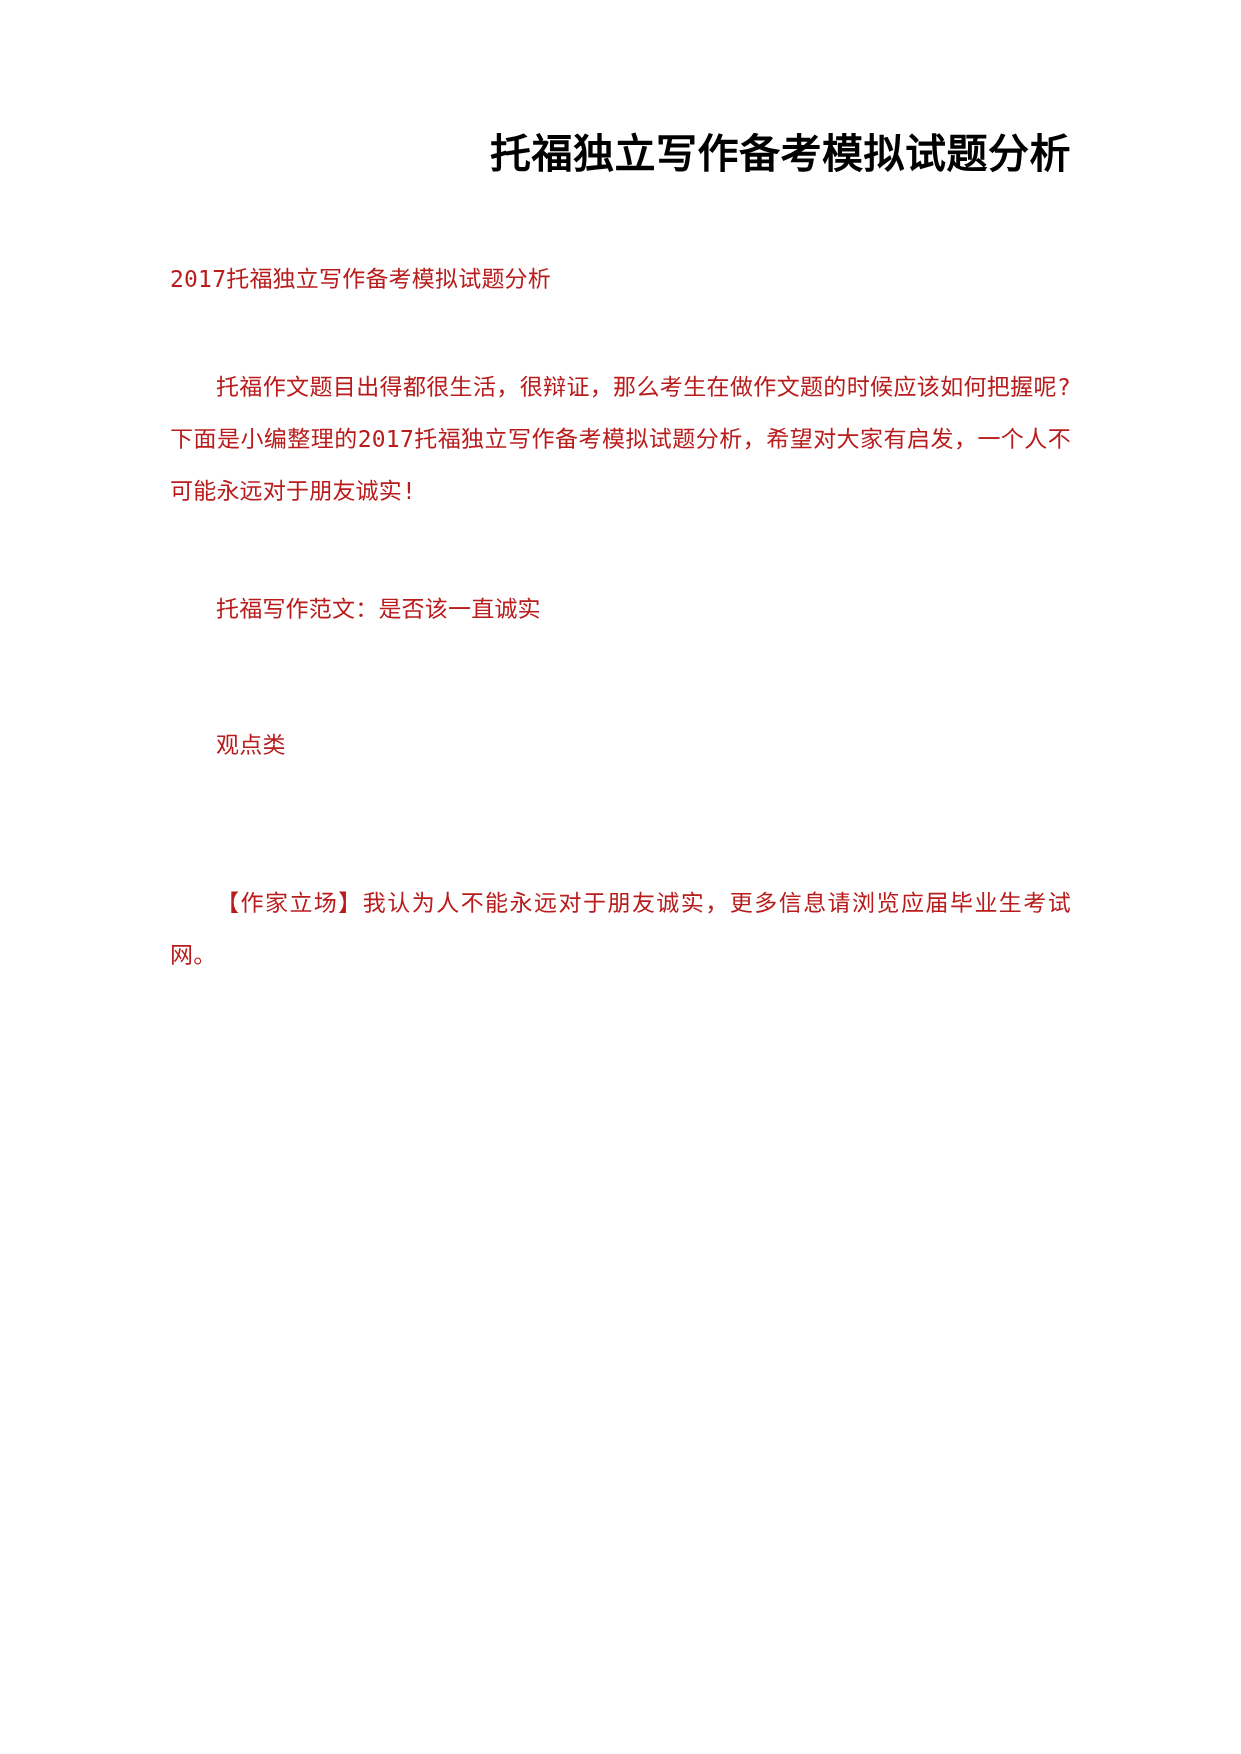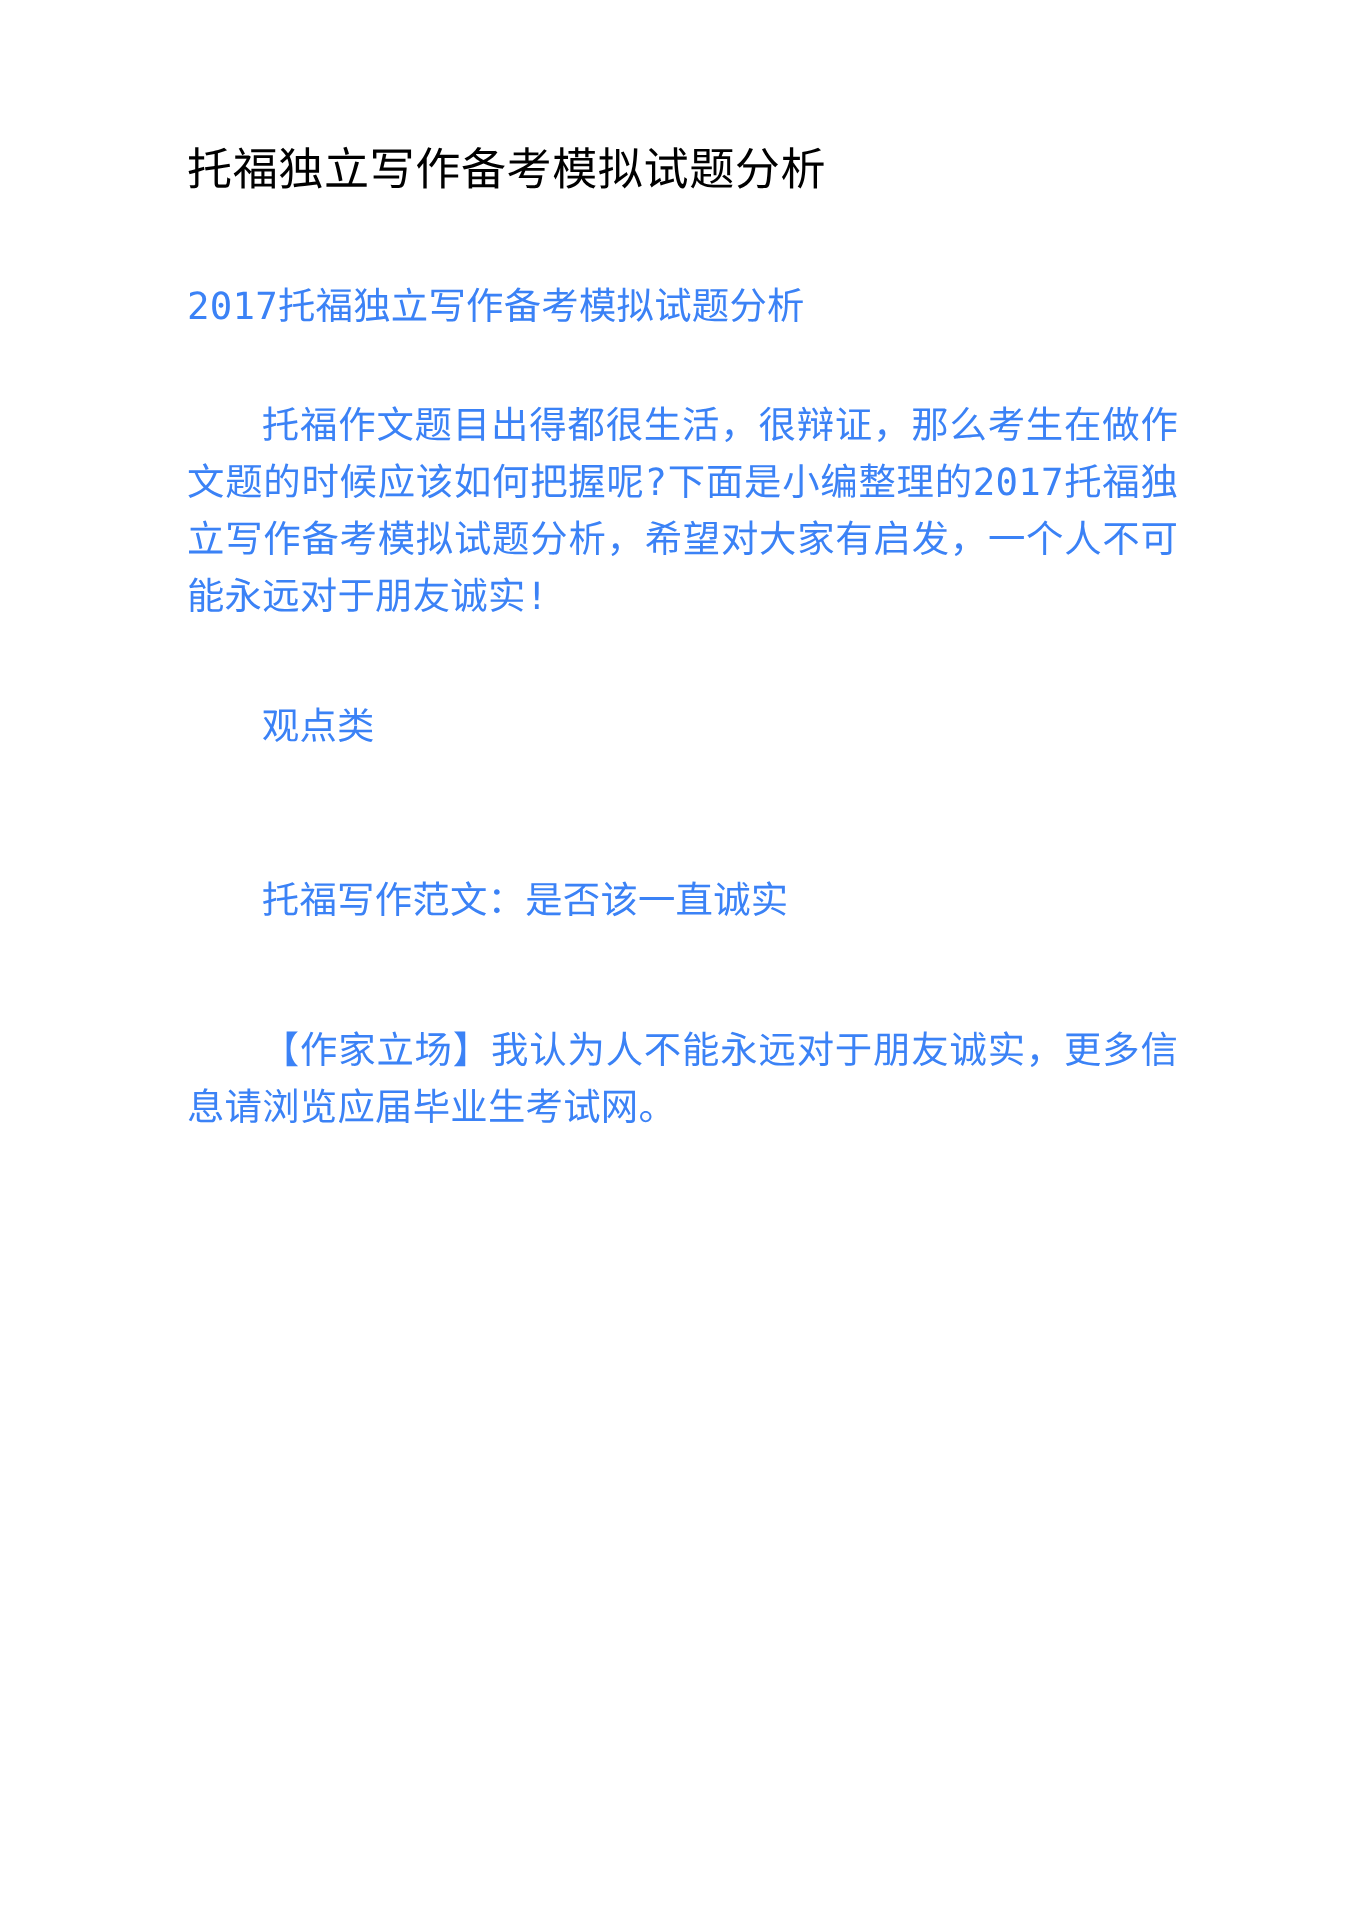--- a/index.html
+++ b/index.html
@@ -16,33 +16,33 @@
   }
   .page {
     box-sizing: border-box;
     width: 1241px;
     height: 1754px;
     padding: 128px 170px 0 170px;
     position: relative;
   }
   .doc-title {
     font-family: "DejaVu Sans", sans-serif;
-    font-weight: normal;
+    font-weight: bold;
     font-size: 41px;
     line-height: 1.3;
-    text-align: left;
+    text-align: right;
     letter-spacing: 0.5px;
     margin: 0 0 72px 0;
     color: #000;
   }
   .body-text {
     font-family: "DejaVu Sans Mono", monospace;
-    font-size: 34px;
+    font-size: 23px;
     line-height: 52px;
-    color: #3b82f6;
+    color: #b91c1c;
     text-align: justify;
     text-justify: inter-ideograph;
     letter-spacing: 0.2px;
   }
   .p-lead {
     margin: 0 0 56px 0;
   }
   .p-indent {
     text-indent: 2em;
     margin: 0 0 66px 0;
@@ -69,20 +69,20 @@
 <body>
 
 <div class="page">
 
   <h1 class="doc-title">托福独立写作备考模拟试题分析</h1>
 
   <p class="body-text p-lead">2017托福独立写作备考模拟试题分析</p>
 
   <p class="body-text p-indent">托福作文题目出得都很生活，很辩证，那么考生在做作文题的时候应该如何把握呢?下面是小编整理的2017托福独立写作备考模拟试题分析，希望对大家有启发，一个人不可能永远对于朋友诚实!</p>
 
+  <p class="body-text p-sub">托福写作范文：是否该一直诚实</p>
+
   <p class="body-text p-cat">观点类</p>
-
-  <p class="body-text p-sub">托福写作范文：是否该一直诚实</p>
 
 
   <p class="body-text p-stance">【作家立场】我认为人不能永远对于朋友诚实，更多信息请浏览应届毕业生考试网。</p>
 
 </div>
 
 </body></html>

